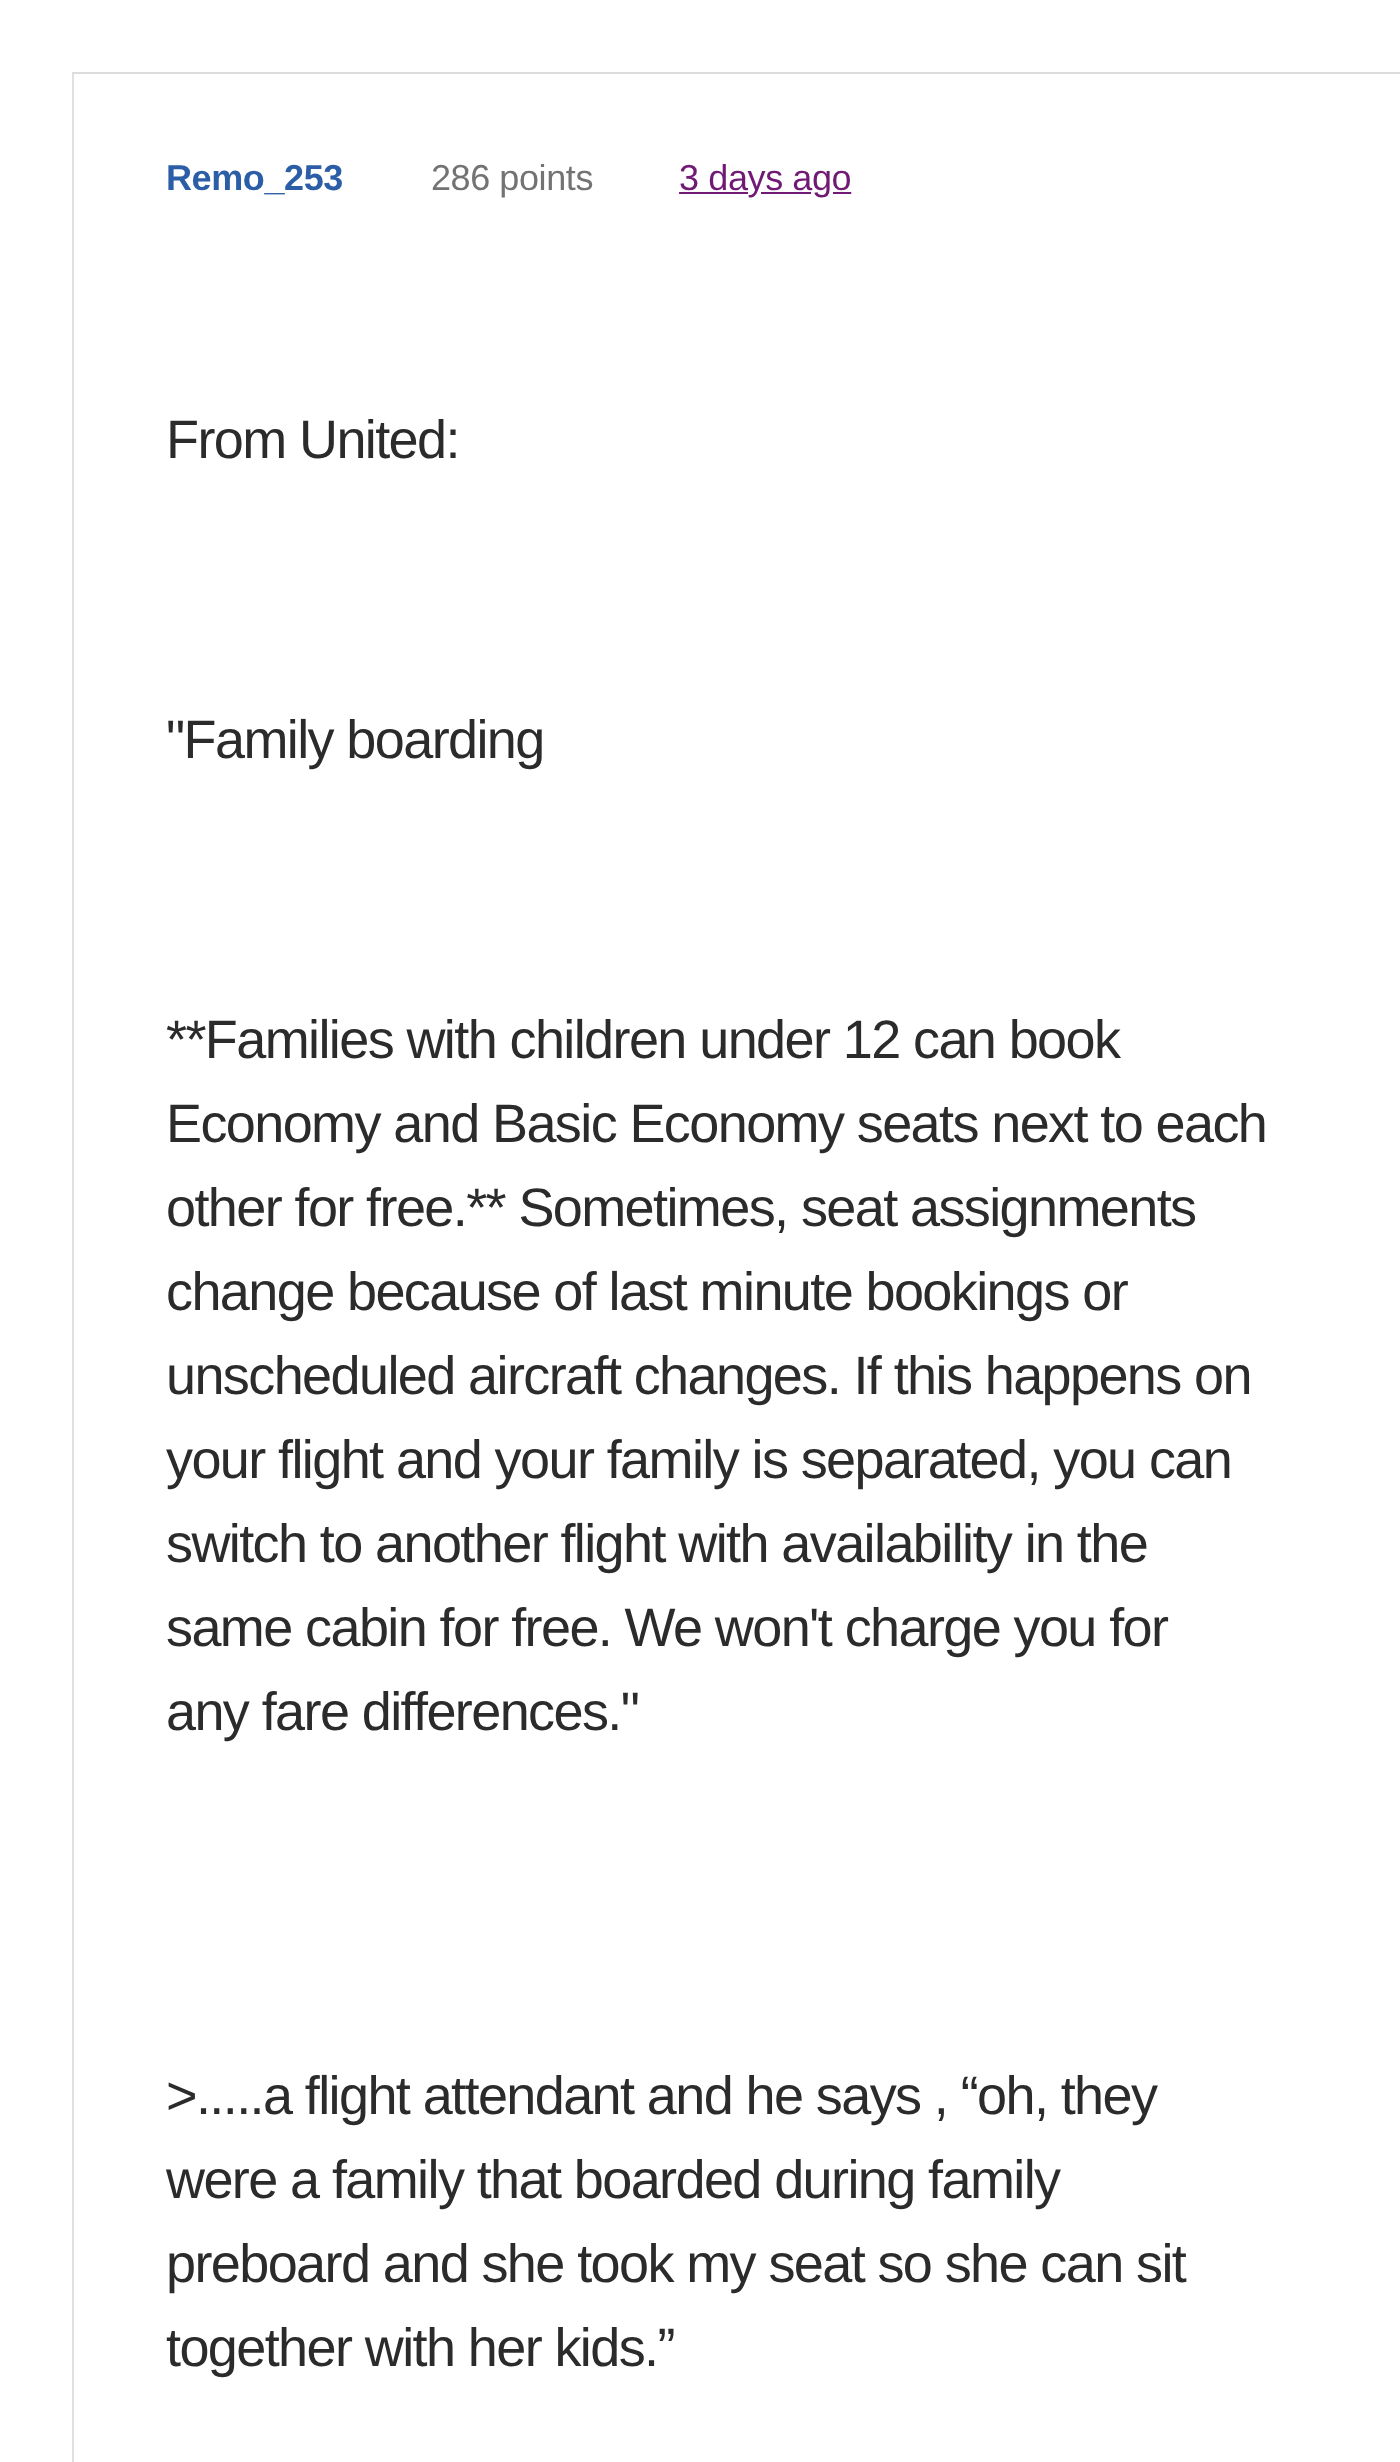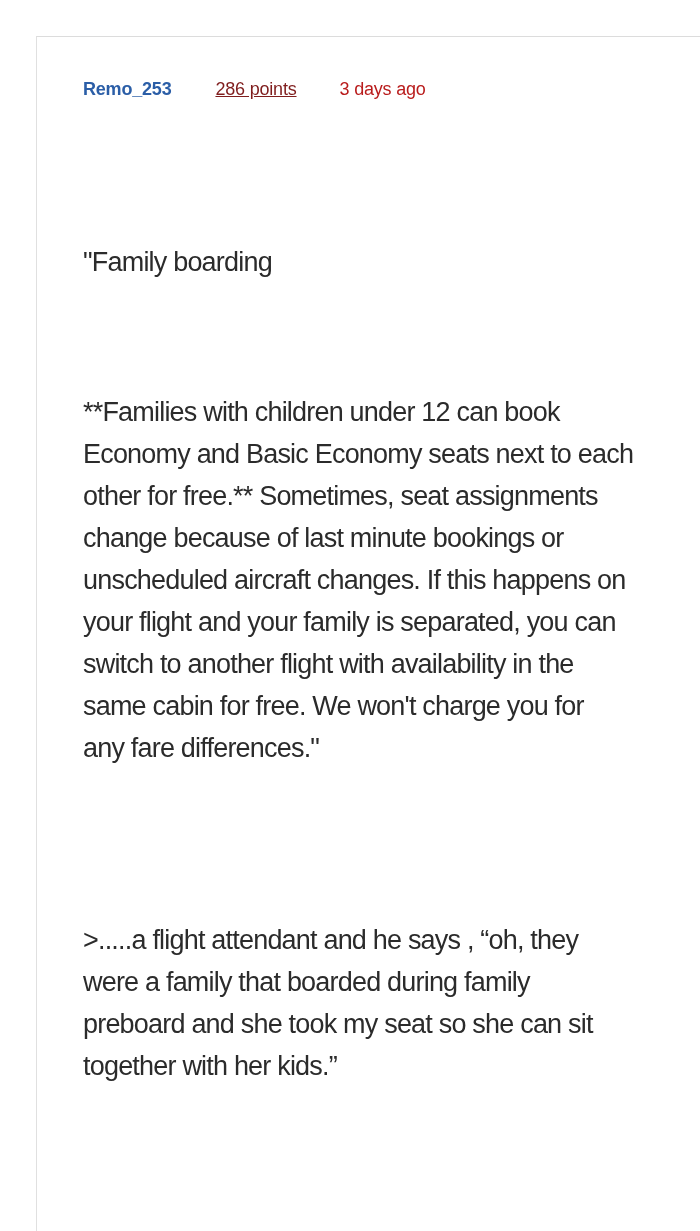--- a/index.html
+++ b/index.html
@@ -58,25 +58,26 @@
   }
 </style>
 </head>
 <body>
 
 <div class="page">
   <article class="comment-card">
 
     <header class="comment-header">
       <a class="author-link" style="color: rgb(43, 94, 167);">Remo_253</a>
-      <span class="meta" style="color: #7f1d1d; text-decoration: underline;">286 points</span>
-      <span class="meta" style="color: #b91c1c;">3 days ago</span>
+      <span class="meta" style="color: #737373;">286 points</span>
+      <span class="meta" style="color: #701a75; text-decoration: underline;">3 days ago</span>
     </header>
 
     <div class="comment-body" style="color: rgb(43, 43, 43);">
+      <p class="first">From United:</p>
       <p>"Family boarding</p>
       <p>**Families with children under 12 can book
 Economy and Basic Economy seats next to each
 other for free.** Sometimes, seat assignments
 change because of last minute bookings or
 unscheduled aircraft changes. If this happens on
 your flight and your family is separated, you can
 switch to another flight with availability in the
 same cabin for free. We won't charge you for
 any fare differences."</p>

